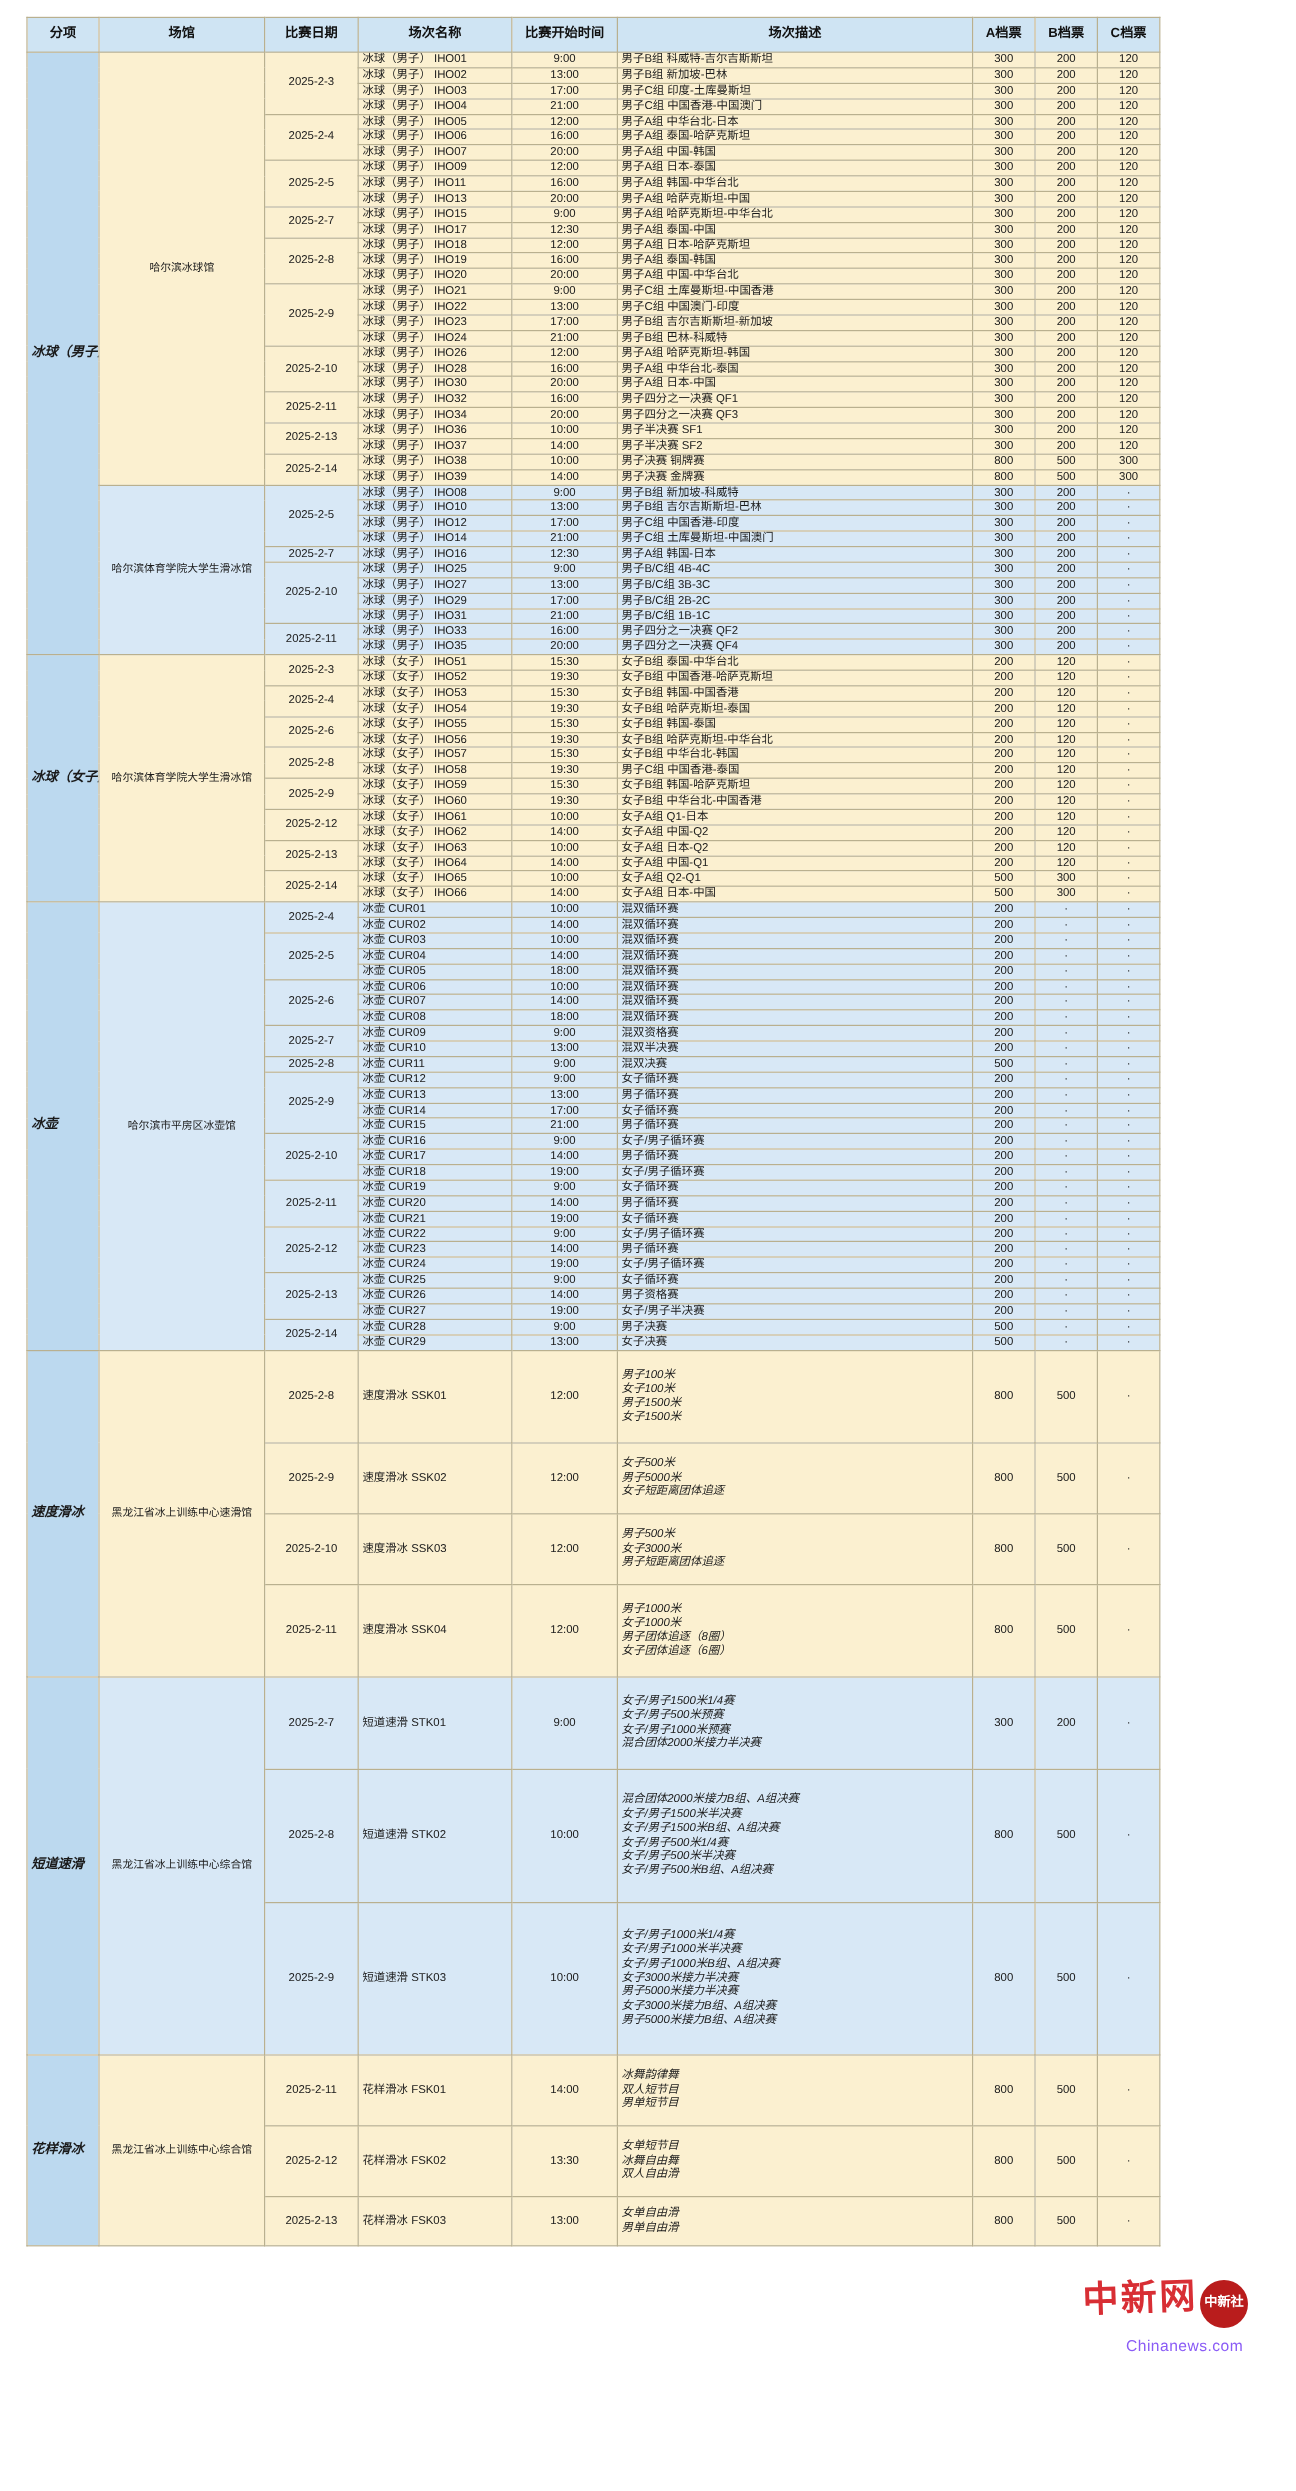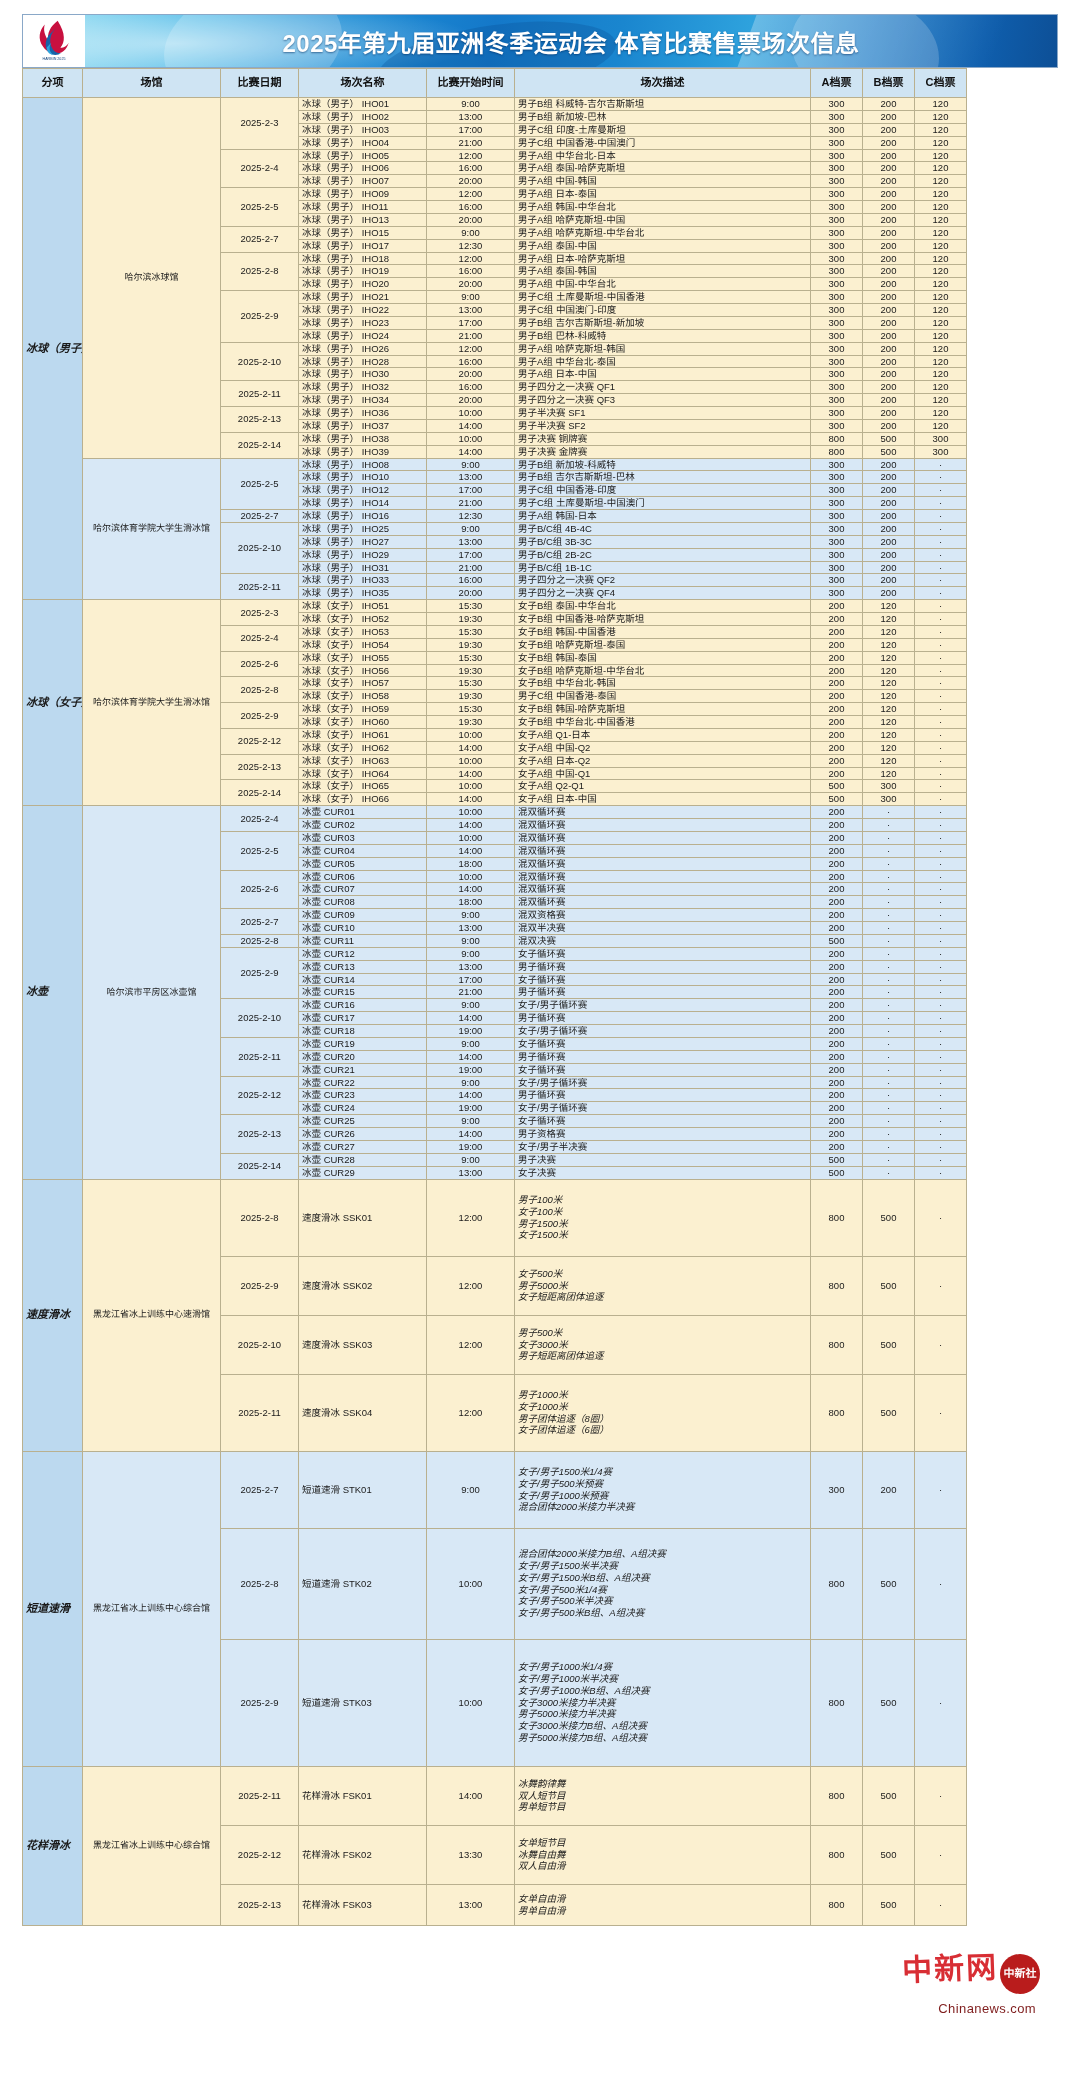--- a/index.html
+++ b/index.html
@@ -157,44 +157,28 @@
   }
   .cns-badge{
     position:absolute;right:18px;bottom:28px;
     width:40px;height:40px;border-radius:50%;
     background:#b91c1c;color:#fff;
     display:flex;align-items:center;justify-content:center;
     font-size:11px;font-weight:bold;line-height:1.05;text-align:center;
   }
   .cns-url{
     position:absolute;right:22px;bottom:6px;
-    color:#7f1d1d;font-size:13px;letter-spacing:.4px;
+    color:#8b5cf6;font-size:13px;letter-spacing:.4px;
   }
 </style>
 </head>
 <body>
 
 <div id="page">
 
-  <div class="banner">
-    <div class="banner-logo">
-      <svg class="logo-mark" viewBox="0 0 40 48">
-        <path d="M24 2 C16 8 12 16 14 24 C10 18 8 12 10 6 C4 12 2 22 8 30 C12 36 18 38 22 38 C28 38 34 34 36 26 C34 30 30 32 27 31 C32 26 33 16 24 2 Z" fill="#c8103f"></path>
-        <path d="M22 10 C16 16 14 24 18 32 C20 36 24 38 28 37 C24 40 18 40 14 36 C10 32 10 24 14 18 Z" fill="#1763a8"></path>
-        <path d="M17 26 C14 31 15 36 19 39 C16 39 12 36 12 31 Z" fill="#2ea3dc"></path>
-        <text x="20" y="45" font-size="4" text-anchor="middle" fill="#11417a" font-family="Liberation Sans, sans-serif">HARBIN 2025</text>
-      </svg>
-    </div>
-    <div class="banner-art">
-      <span class="swoosh sw1"></span>
-      <span class="swoosh sw2"></span>
-      <span class="swoosh sw3"></span>
-      <div class="banner-title">2025年第九届亚洲冬季运动会 体育比赛售票场次信息</div>
-    </div>
-  </div>
 
   <table class="sched">
     <colgroup>
       <col class="c-sport">
         <col class="c-venue">
         <col class="c-date">
         <col class="c-name">
       <col class="c-time">
         <col class="c-desc">
         <col class="c-a">

